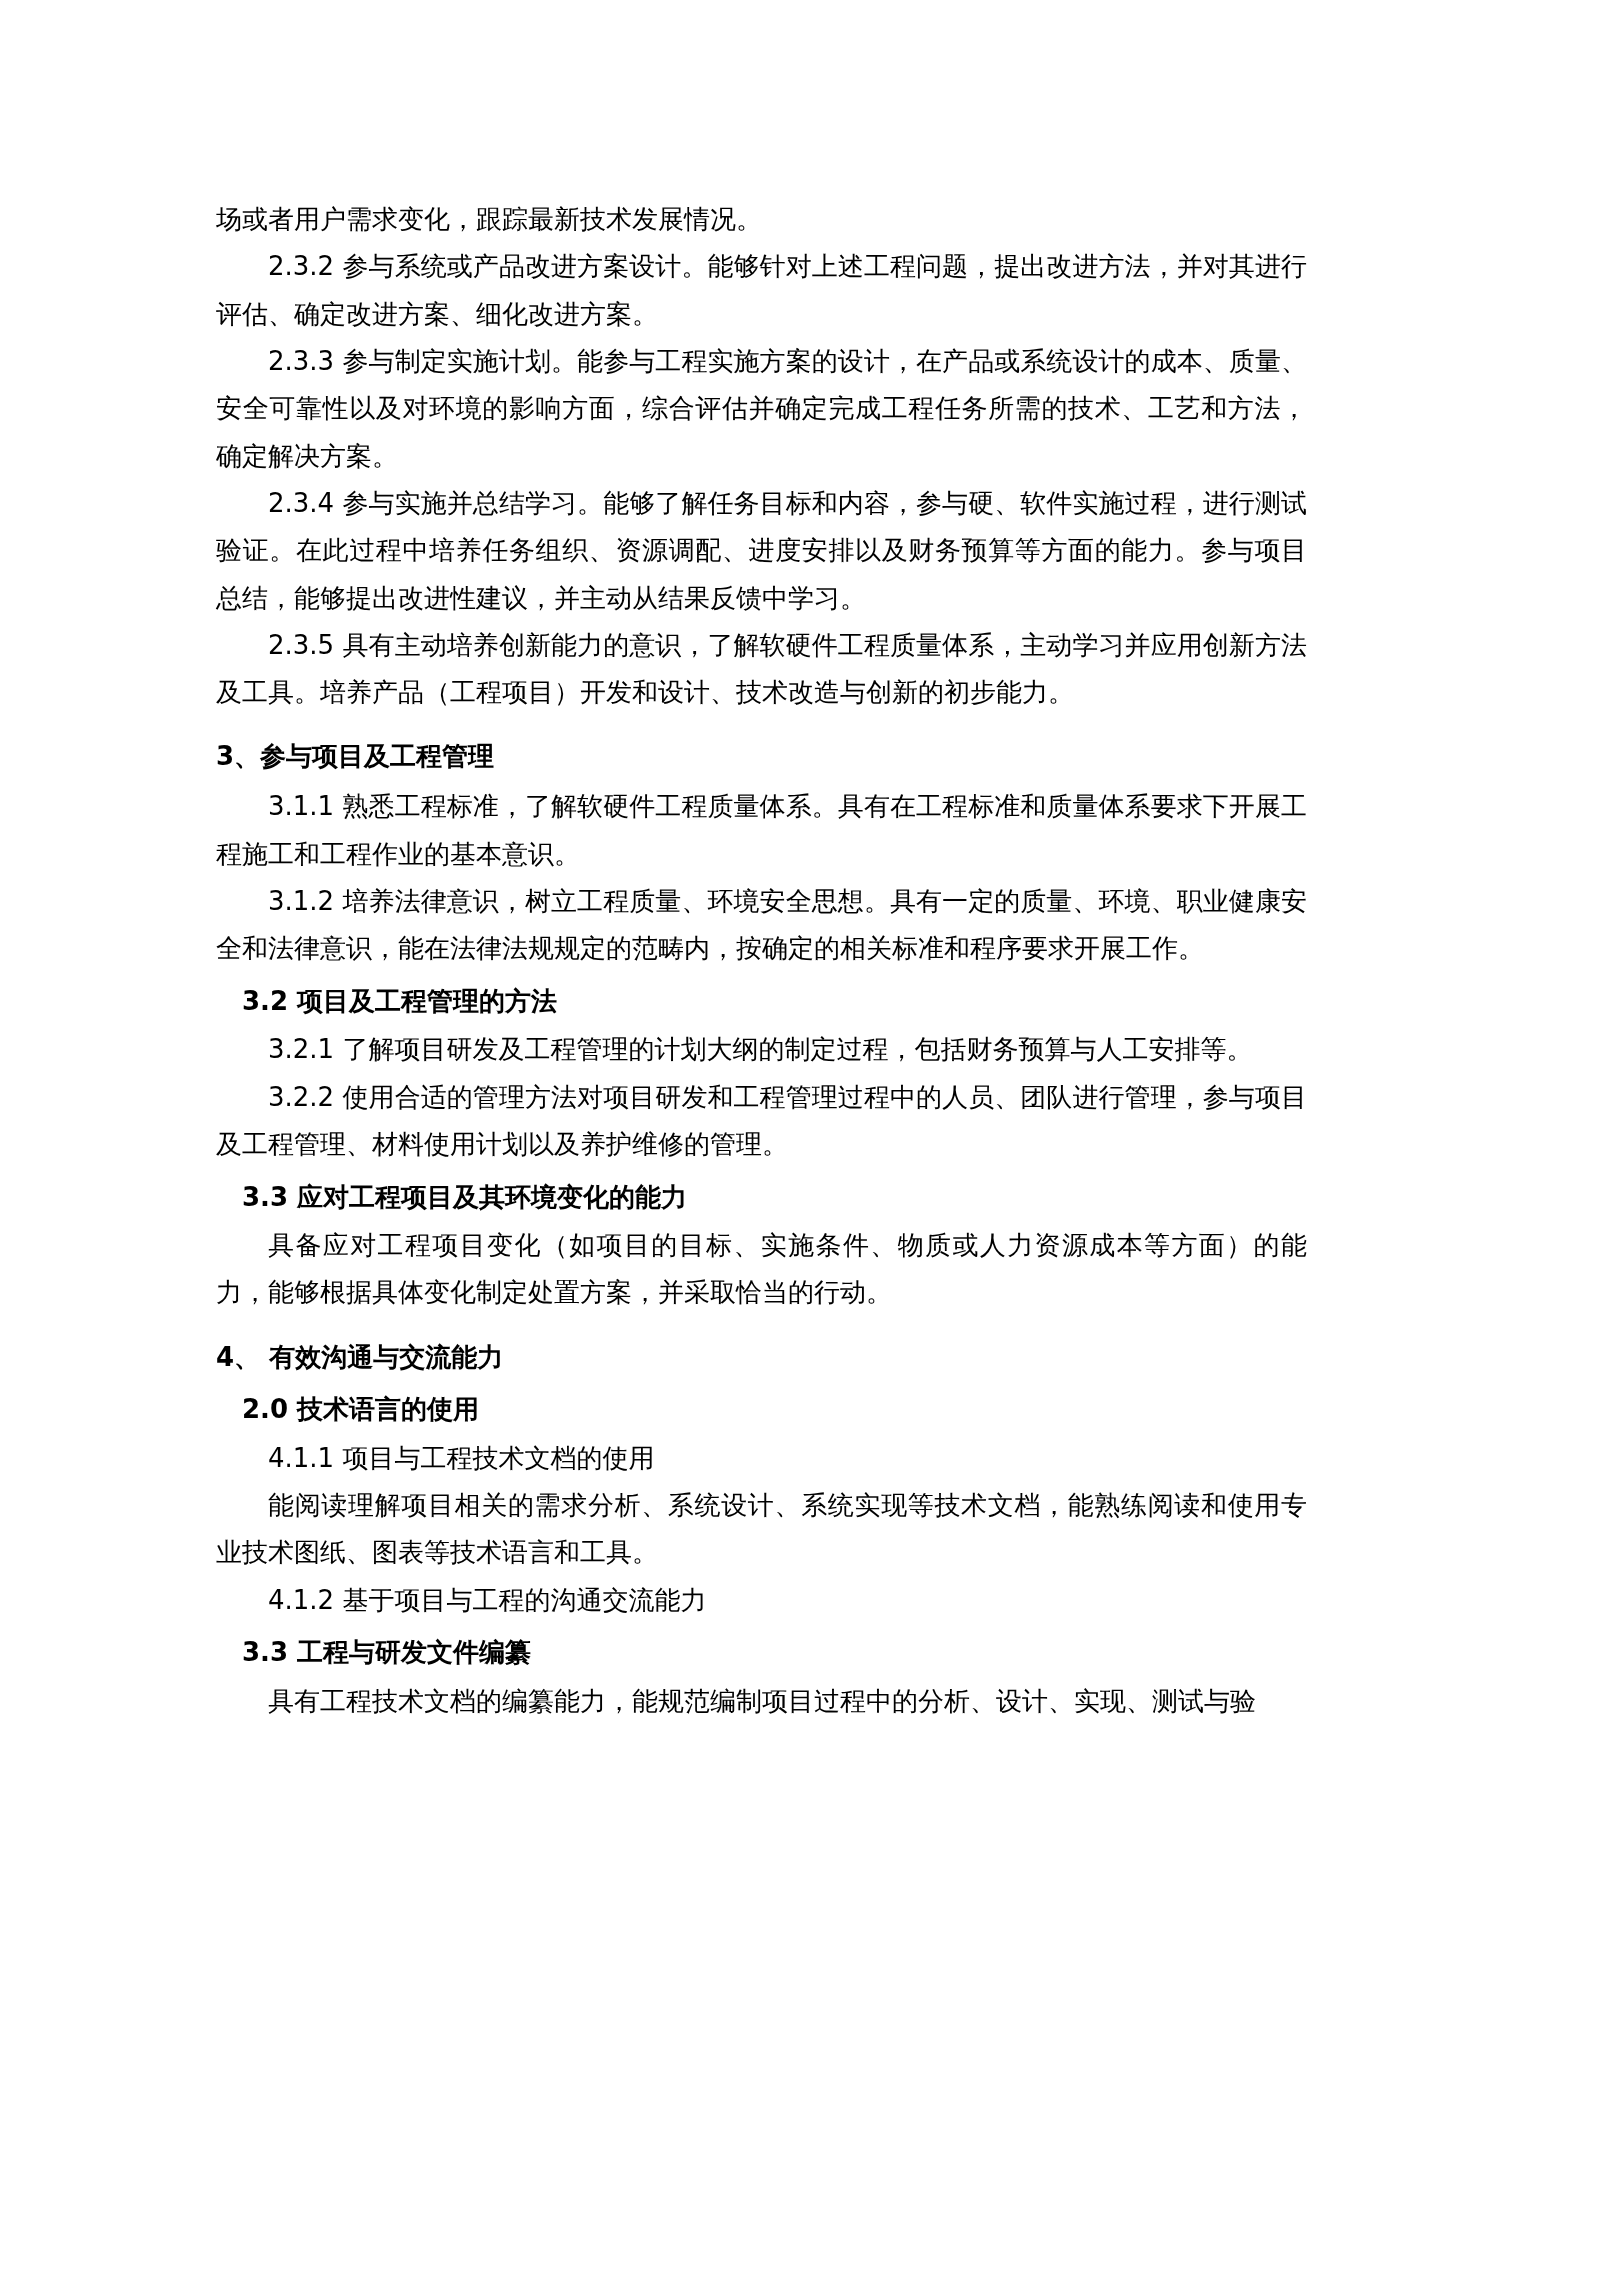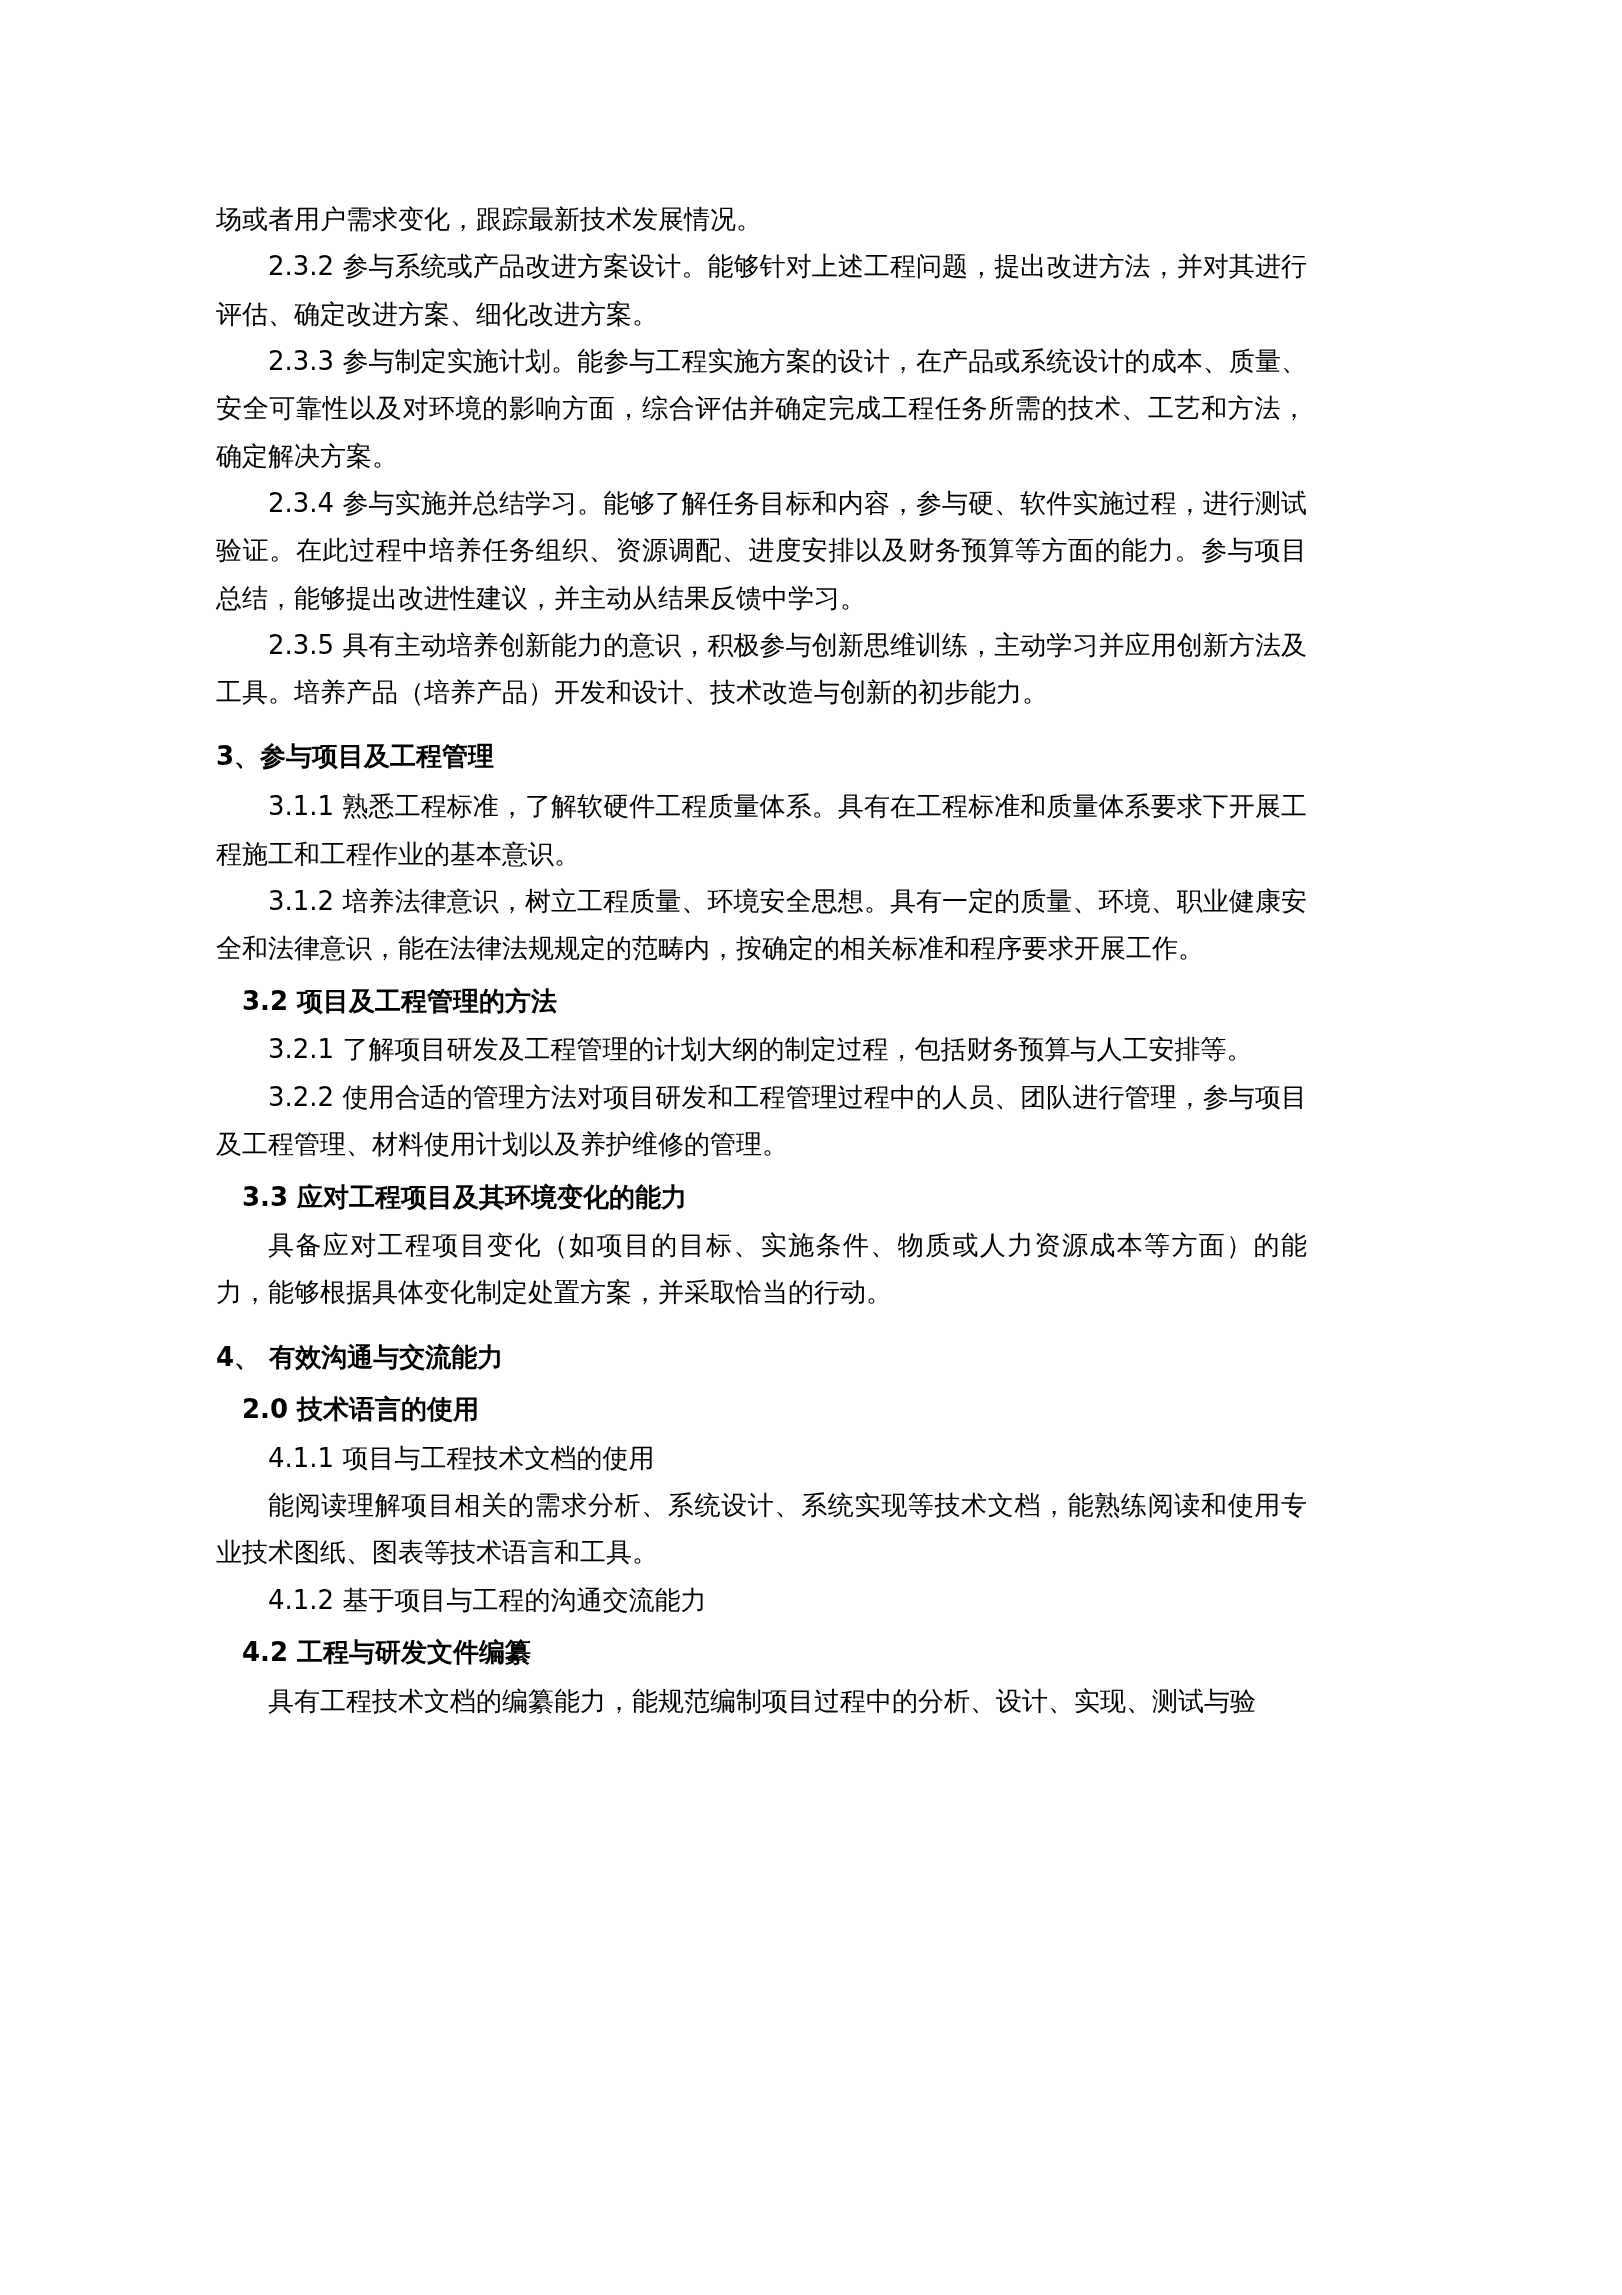--- a/index.html
+++ b/index.html
@@ -56,21 +56,21 @@
   <div class="doc">
 
     <p class="para">场或者用户需求变化，跟踪最新技术发展情况。</p>
 
     <p class="para indent2">2.3.2 参与系统或产品改进方案设计。能够针对上述工程问题，提出改进方法，并对其进行评估、确定改进方案、细化改进方案。</p>
 
     <p class="para indent2">2.3.3 参与制定实施计划。能参与工程实施方案的设计，在产品或系统设计的成本、质量、安全可靠性以及对环境的影响方面，综合评估并确定完成工程任务所需的技术、工艺和方法，确定解决方案。</p>
 
     <p class="para indent2">2.3.4 参与实施并总结学习。能够了解任务目标和内容，参与硬、软件实施过程，进行测试验证。在此过程中培养任务组织、资源调配、进度安排以及财务预算等方面的能力。参与项目总结，能够提出改进性建议，并主动从结果反馈中学习。</p>
 
-    <p class="para indent2">2.3.5 具有主动培养创新能力的意识，积极参与创新思维训练，主动学习并应用创新方法及工具。培养产品（培养产品）开发和设计、技术改造与创新的初步能力。</p>
+    <p class="para indent2">2.3.5 具有主动培养创新能力的意识，了解软硬件工程质量体系，主动学习并应用创新方法及工具。培养产品（工程项目）开发和设计、技术改造与创新的初步能力。</p>
 
     <p class="h-lvl1">3、参与项目及工程管理</p>
 
 
     <p class="para indent2">3.1.1 熟悉工程标准，了解软硬件工程质量体系。具有在工程标准和质量体系要求下开展工程施工和工程作业的基本意识。</p>
 
     <p class="para indent2">3.1.2 培养法律意识，树立工程质量、环境安全思想。具有一定的质量、环境、职业健康安全和法律意识，能在法律法规规定的范畴内，按确定的相关标准和程序要求开展工作。</p>
 
     <p class="h-lvl2">3.2  项目及工程管理的方法</p>
 
@@ -86,19 +86,19 @@
 
     <p class="h-lvl2">2.0  技术语言的使用</p>
 
     <p class="para indent2">4.1.1 项目与工程技术文档的使用</p>
 
     <p class="para indent2">能阅读理解项目相关的需求分析、系统设计、系统实现等技术文档，能熟练阅读和使用专业技术图纸、图表等技术语言和工具。</p>
 
     <p class="para indent2">4.1.2 基于项目与工程的沟通交流能力</p>
 
 
-    <p class="h-lvl2">4.2 工程与研发文件编纂</p>
+    <p class="h-lvl2">3.3 工程与研发文件编纂</p>
 
     <p class="para indent2">具有工程技术文档的编纂能力，能规范编制项目过程中的分析、设计、实现、测试与验</p>
 
   </div>
 </div>
 
 
 </body></html>

